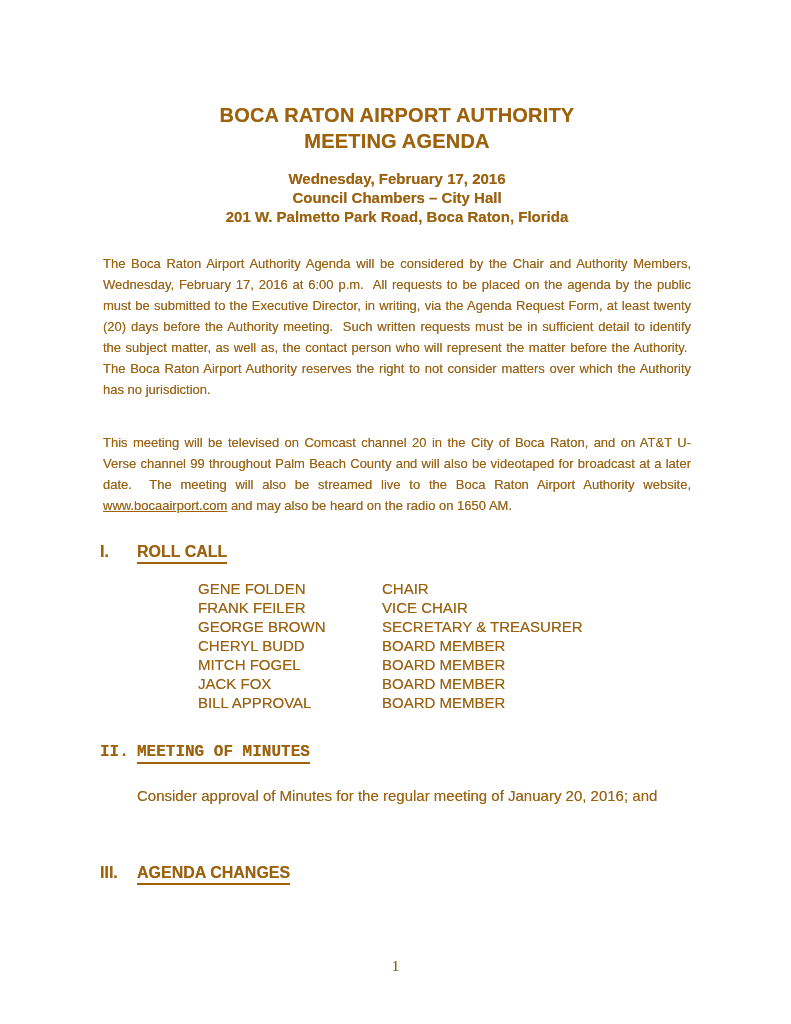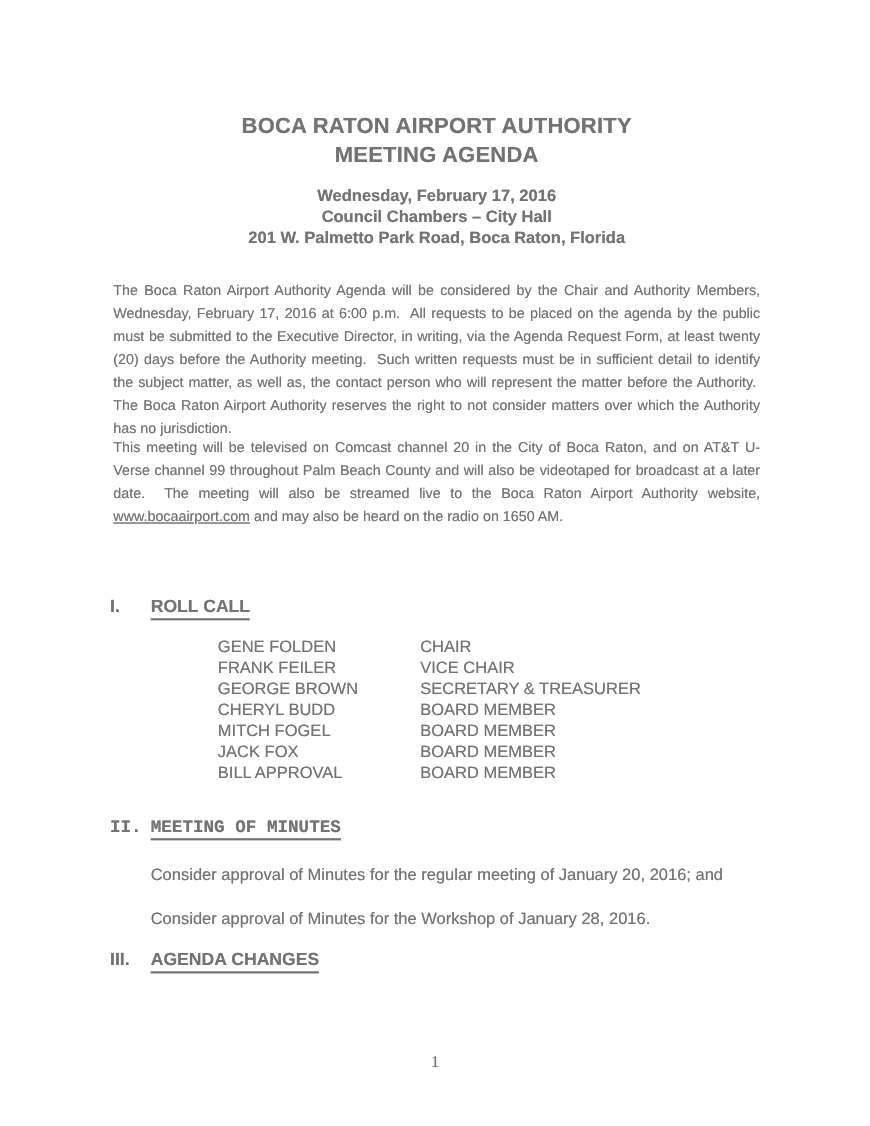--- a/index.html
+++ b/index.html
@@ -7,21 +7,21 @@
     padding: 0;
     background: #e8e8e8;
   }
   .page {
     position: relative;
     width: 791px;
     height: 1024px;
     margin: 0 auto;
     background: #ffffff;
     font-family: "Liberation Sans", "DejaVu Sans", sans-serif;
-    color: #737373;
+    color: #a16207;
     text-shadow: 0 0 0.4px rgba(30,30,30,0.45); 
     overflow: hidden;
   }
   .abs { position: absolute; }
 
   .doc-title {
     left: 103px; top: 102px; width: 588px;
     text-align: center;
     font-size: 20px;
     line-height: 26px;
@@ -35,21 +35,21 @@
     line-height: 19px;
     font-weight: bold;
   }
   .body-para {
     left: 103px; width: 588px;
     font-size: 13px;
     line-height: 21px;
     text-align: justify;
   }
   .intro-para   { top: 253px; }
-  .broadcast-para { top: 396px; }
+  .broadcast-para { top: 432px; }
   .link {
     text-decoration: underline;
     color: inherit;
     cursor: pointer;
   }
   .section {
     left: 100px; width: 600px;
     display: flex;
     font-size: 16px;
     font-weight: bold;
@@ -139,21 +139,20 @@
     </div>
   </div>
 
   <div class="abs section section-2">
     <span class="numeral">II.</span>
     <span class="heading">MEETING OF MINUTES</span>
   </div>
 
   <div class="abs minutes-item minutes-1">Consider approval of Minutes for the regular meeting of January 20, 2016; and</div>
 
-  <div class="abs minutes-item minutes-2">Consider approval of Minutes for the Workshop of January 28, 2016.</div>
 
   <div class="abs section section-3">
     <span class="numeral">III.</span>
     <span class="heading">AGENDA CHANGES</span>
   </div>
 
   <div class="abs page-number">1</div>
 
 </div>
 

